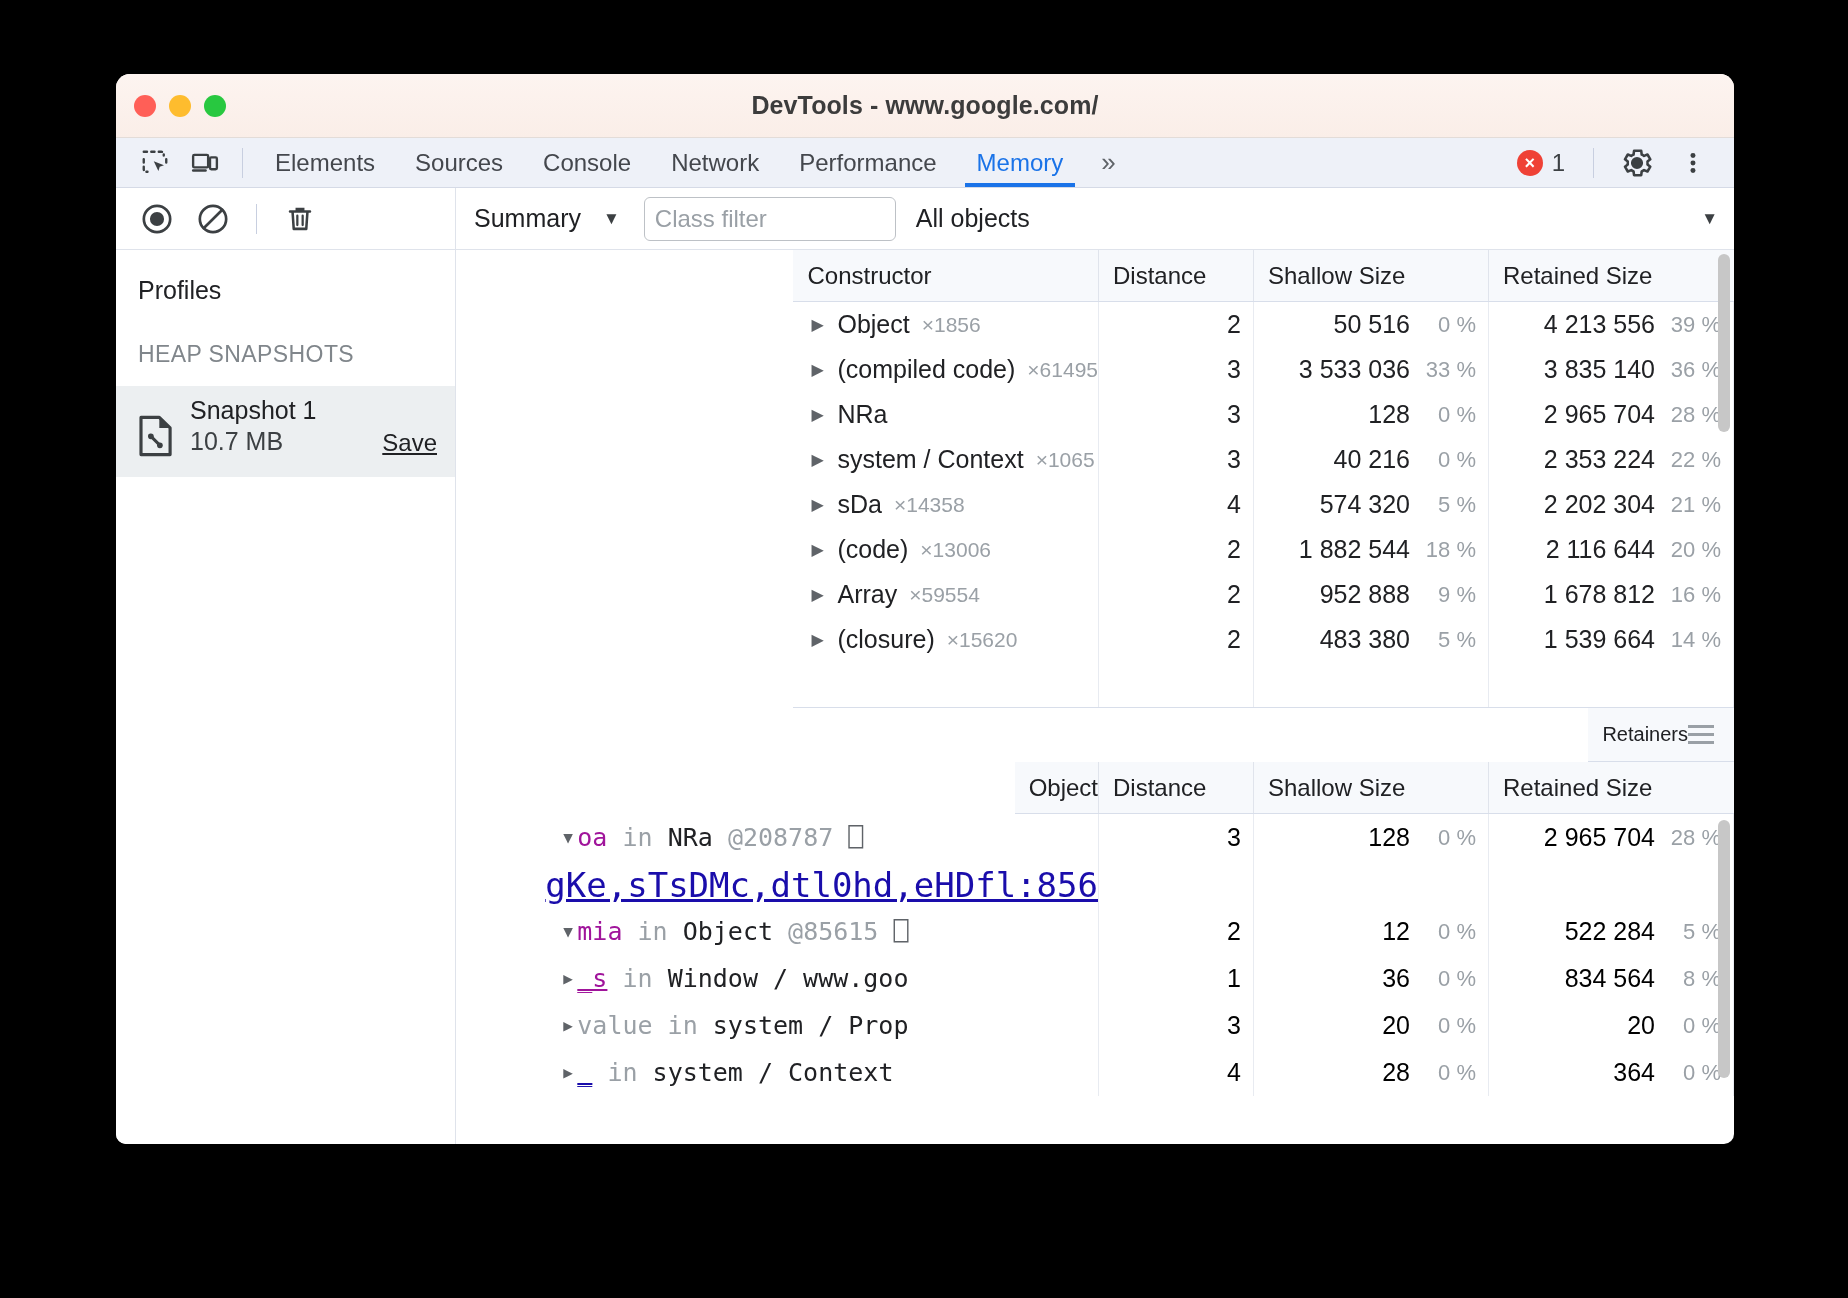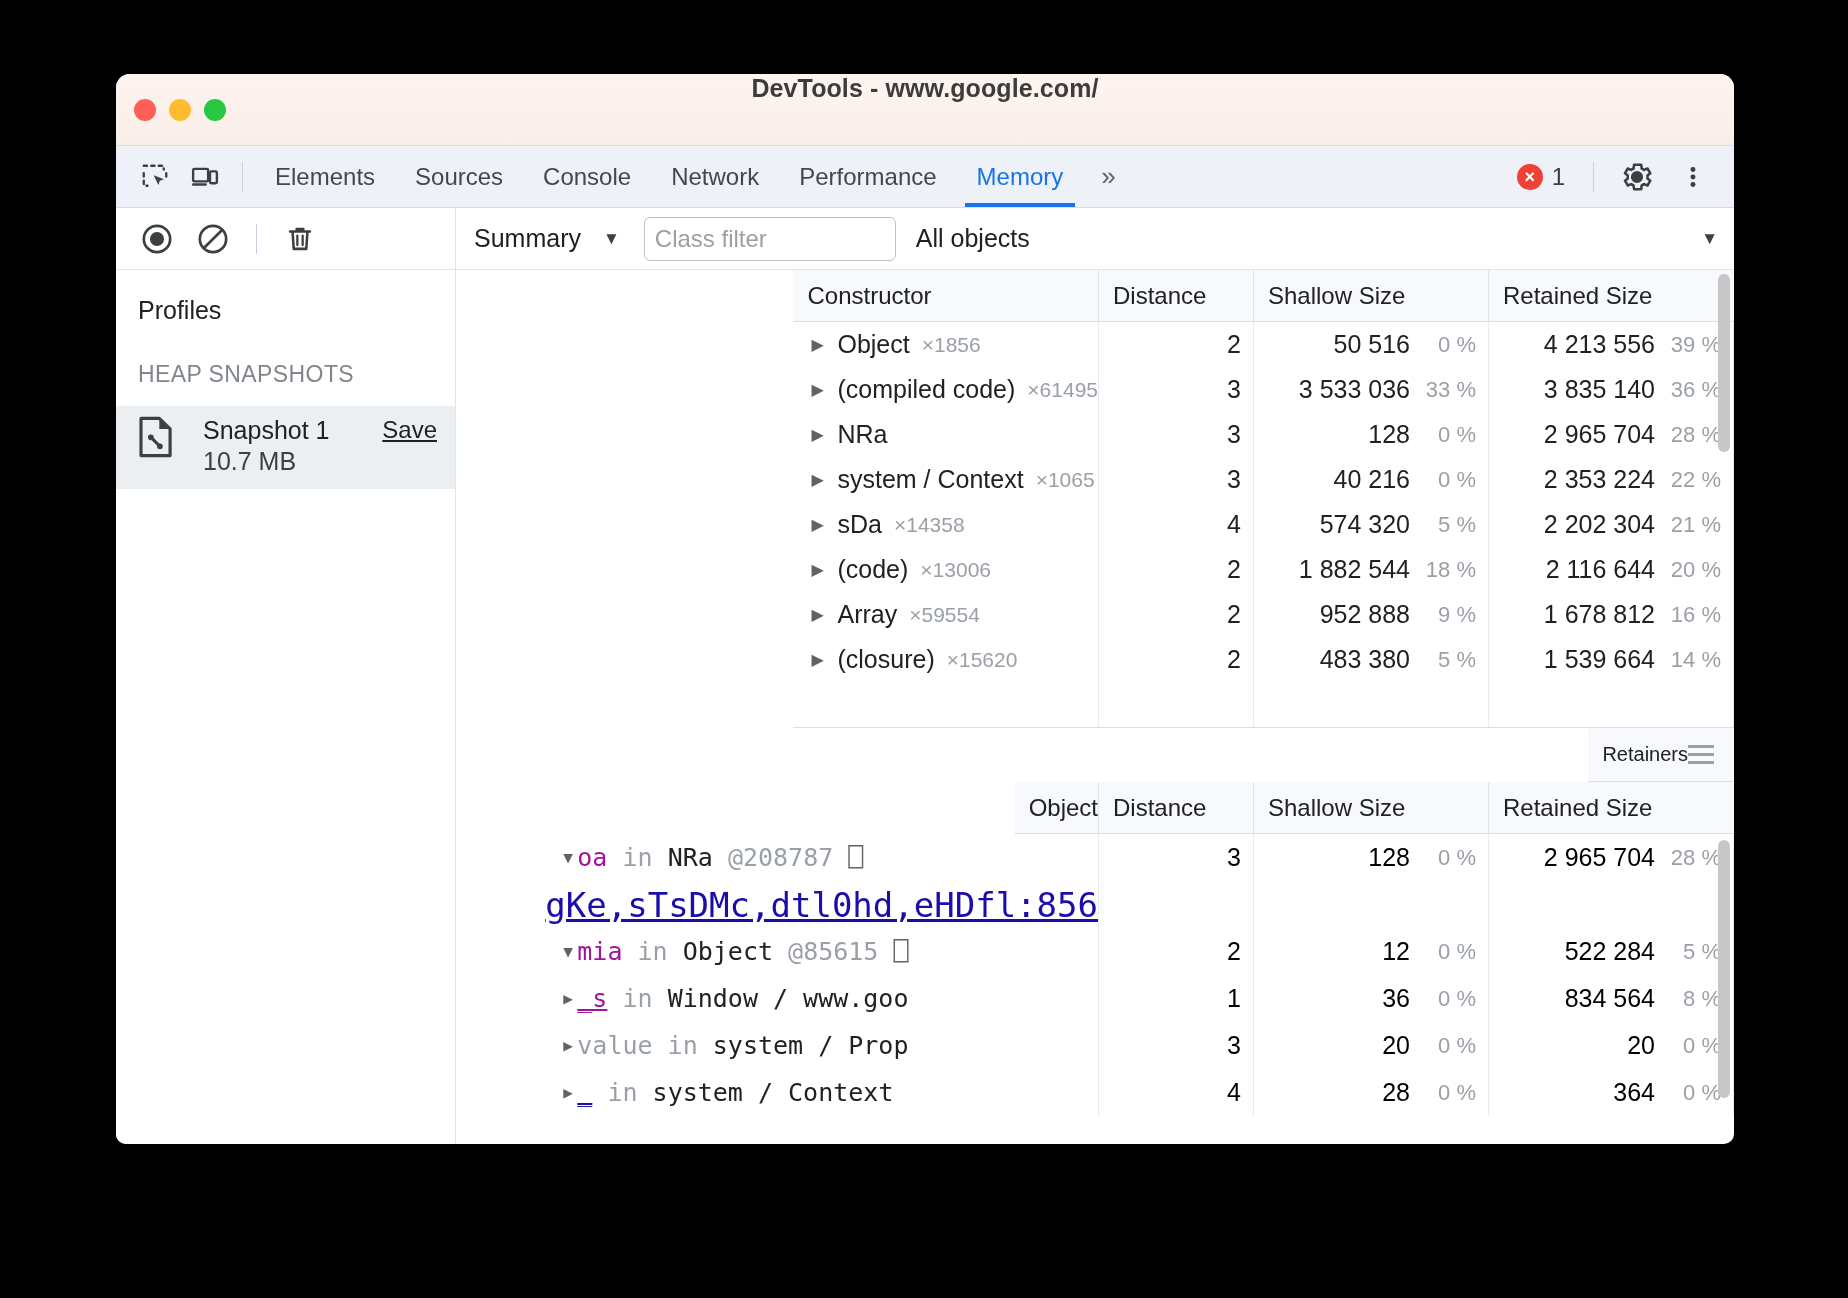--- a/index.html
+++ b/index.html
@@ -22,43 +22,43 @@
     width: 1618px; height: 1070px;
     background: #ffffff;
     border-radius: 14px 14px 10px 10px;
     overflow: hidden;
     box-shadow: 0 0 0 1px rgba(0,0,0,.18);
   }
 
   
   .titlebar {
     position: relative;
-    height: 72px;
+    height: 64px;
     background: linear-gradient(#fdf4f0, #faeee8);
     border-bottom: 1px solid #e3dcd8;
-    display: flex; 
+    display: flex; align-items: center;
   }
   .traffic {
     position: absolute; left: 18px; top: 50%;
     transform: translateY(-50%);
     display: flex; gap: 13px;
   }
   .dot { width: 22px; height: 22px; border-radius: 50%; }
   .dot.red { background: #ff5f57; }
   .dot.yellow { background: #febc2e; }
   .dot.green { background: #28c840; }
   .win-title {
     width: 100%; text-align: center;
     font-size: 25px; font-weight: bold; color: #3c3c3c;
     letter-spacing: .1px;
   }
 
   
   .tabbar {
-    height: 62px;
+    height: 50px;
     background: #eef1f8;
     border-bottom: 1px solid #d5dae6;
     display: flex; align-items: center;
     padding-left: 14px;
   }
   .icon-btn {
     width: 50px; height: 46px;
     display: flex; align-items: center; justify-content: center;
     border-radius: 4px;
   }
@@ -138,23 +138,23 @@
     font-size: 25px; color: #202124;
     padding: 26px 0 0 22px;
   }
   .section-label {
     font-size: 23px; color: #80868b;
     padding: 36px 0 0 22px; letter-spacing: .4px;
   }
   .snapshot-row {
     margin-top: 18px;
     background: #eceff1;
-    display: flex; align-items: flex-start;
-    padding: 10px 18px 12px 22px;
-    gap: 29px;
+    display: flex; align-items: flex-end;
+    padding: 10px 18px 20px 22px;
+    gap: 16px;
   }
   .snap-icon { width: 36px; height: 42px; flex-shrink: 0; }
   .snap-meta { display: flex; flex-direction: column; }
   .snap-name { font-size: 25px; color: #202124; line-height: 1.15; }
   .snap-size { font-size: 25px; color: #3c4043; line-height: 1.3; }
   .snap-save {
     margin-left: auto; font-size: 24px; color: #202124;
     text-decoration: underline;
   }
 

